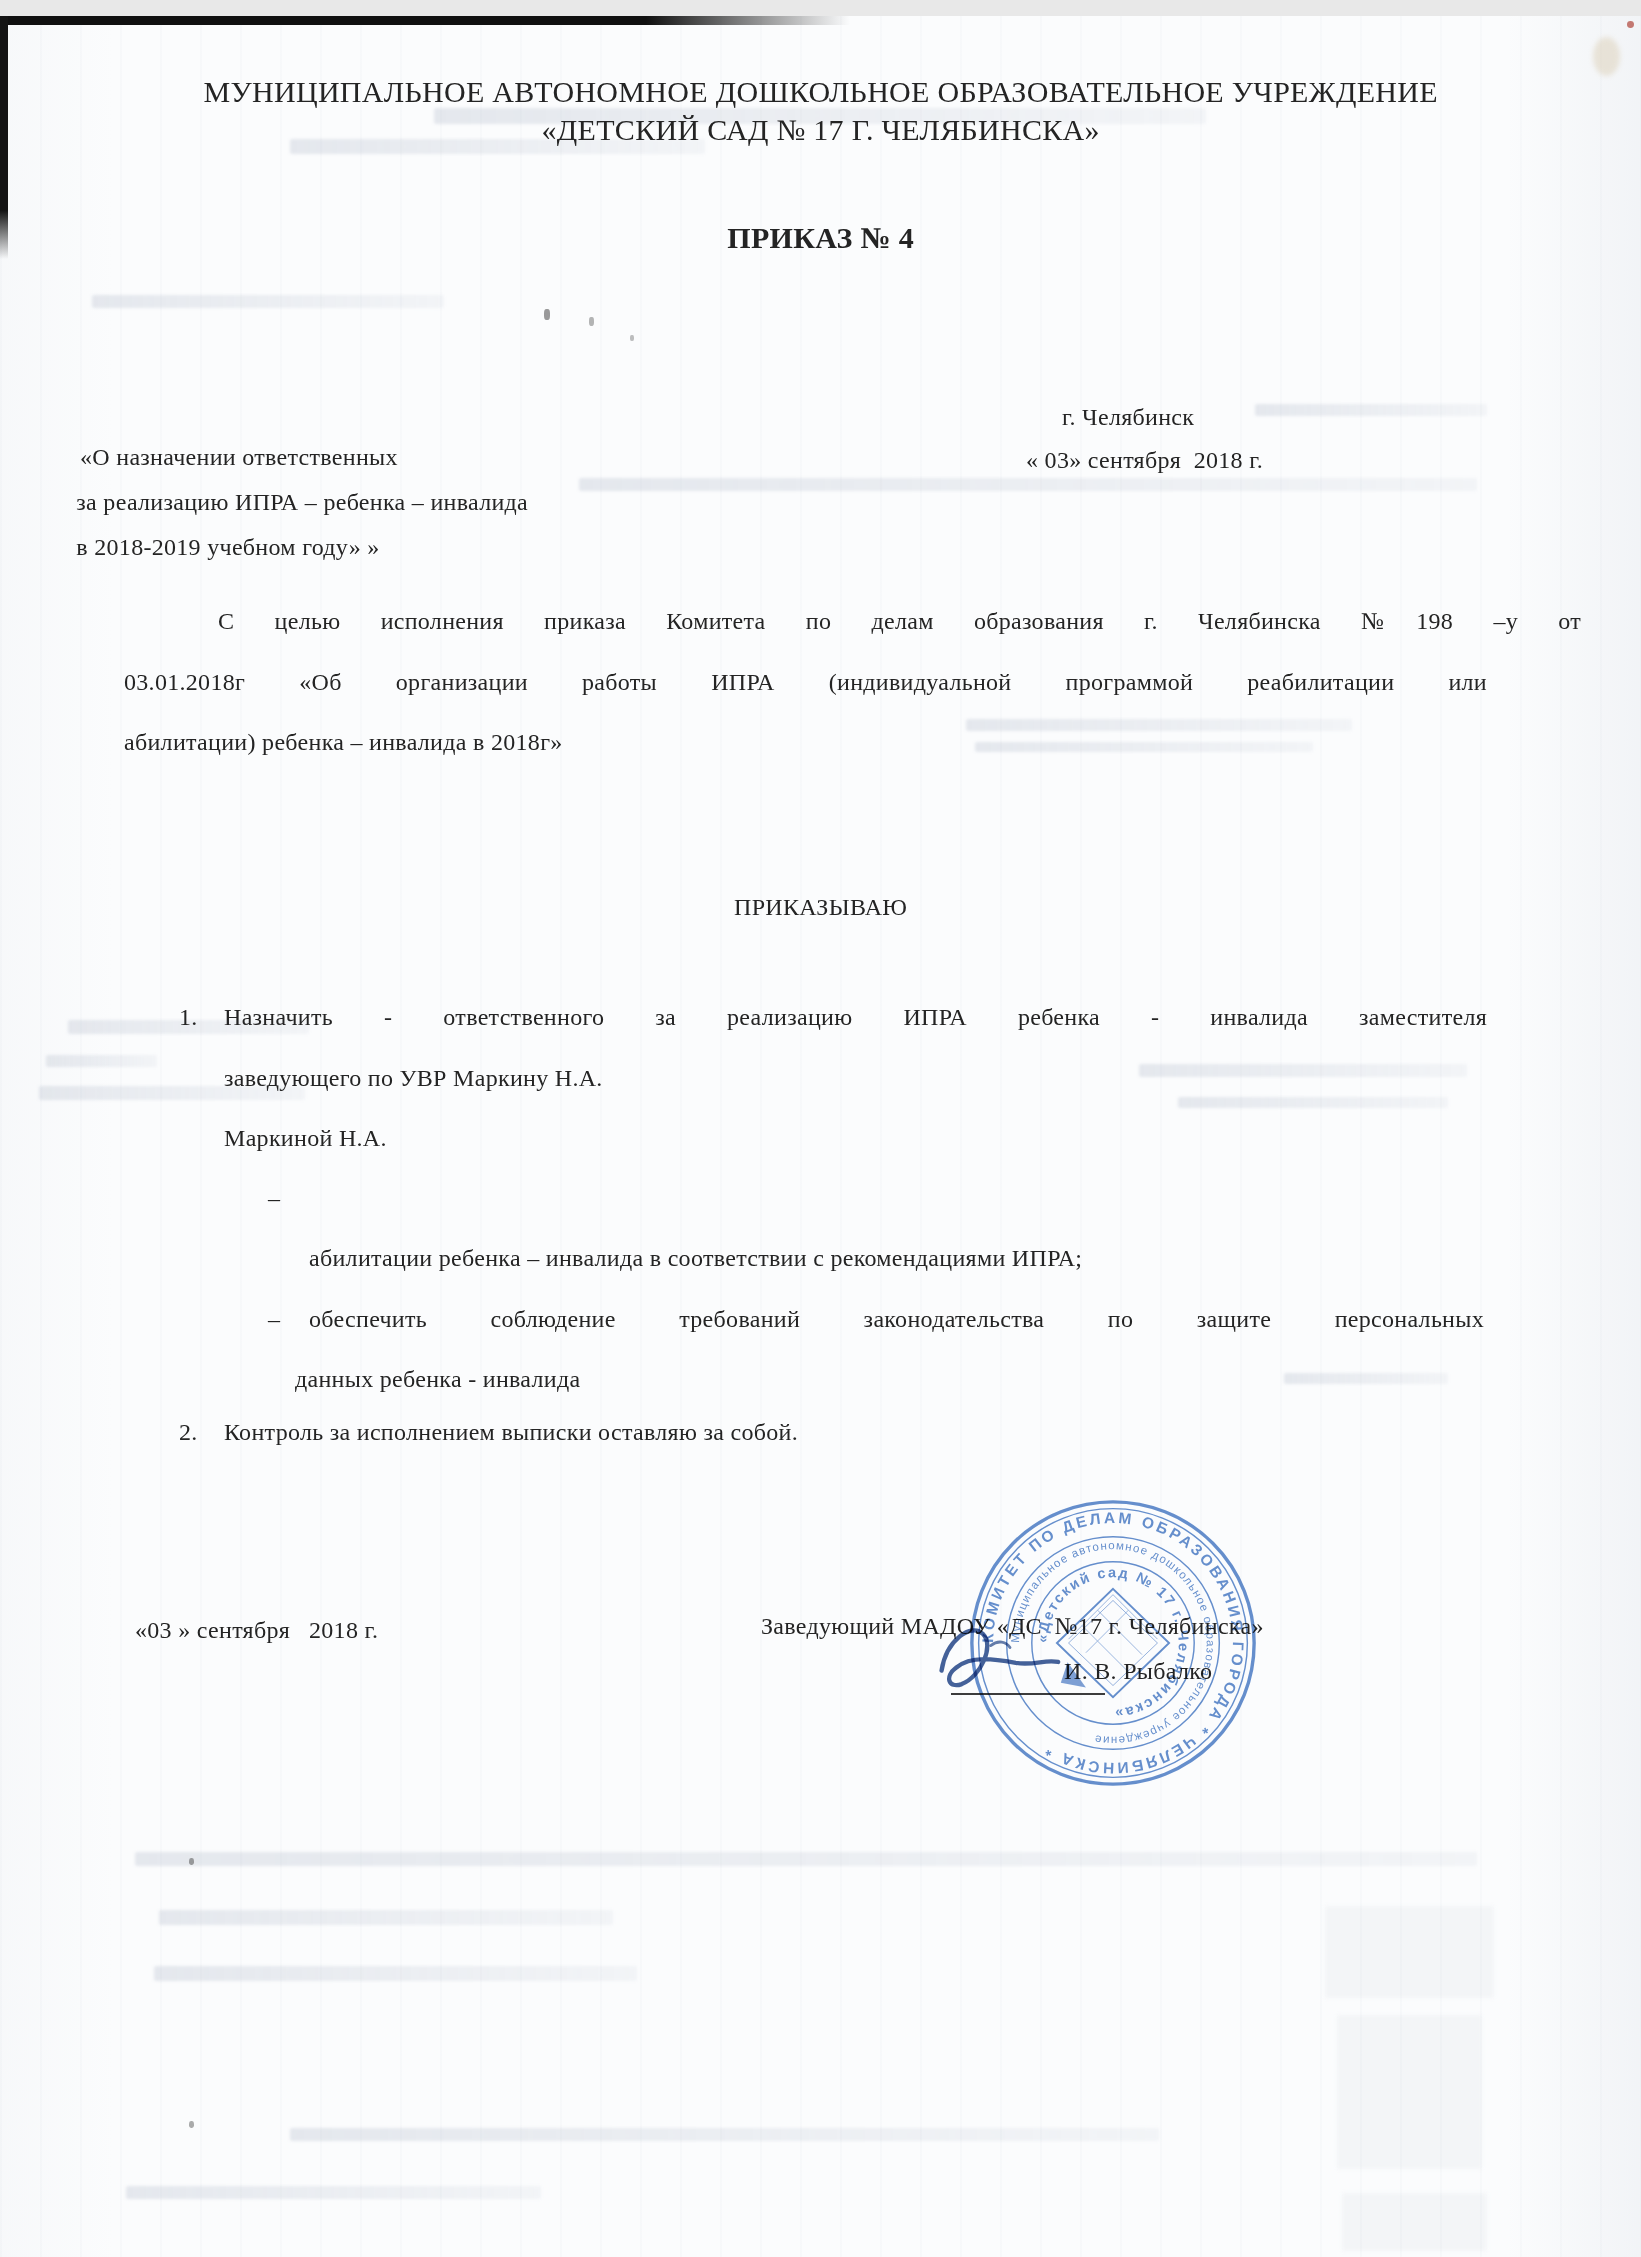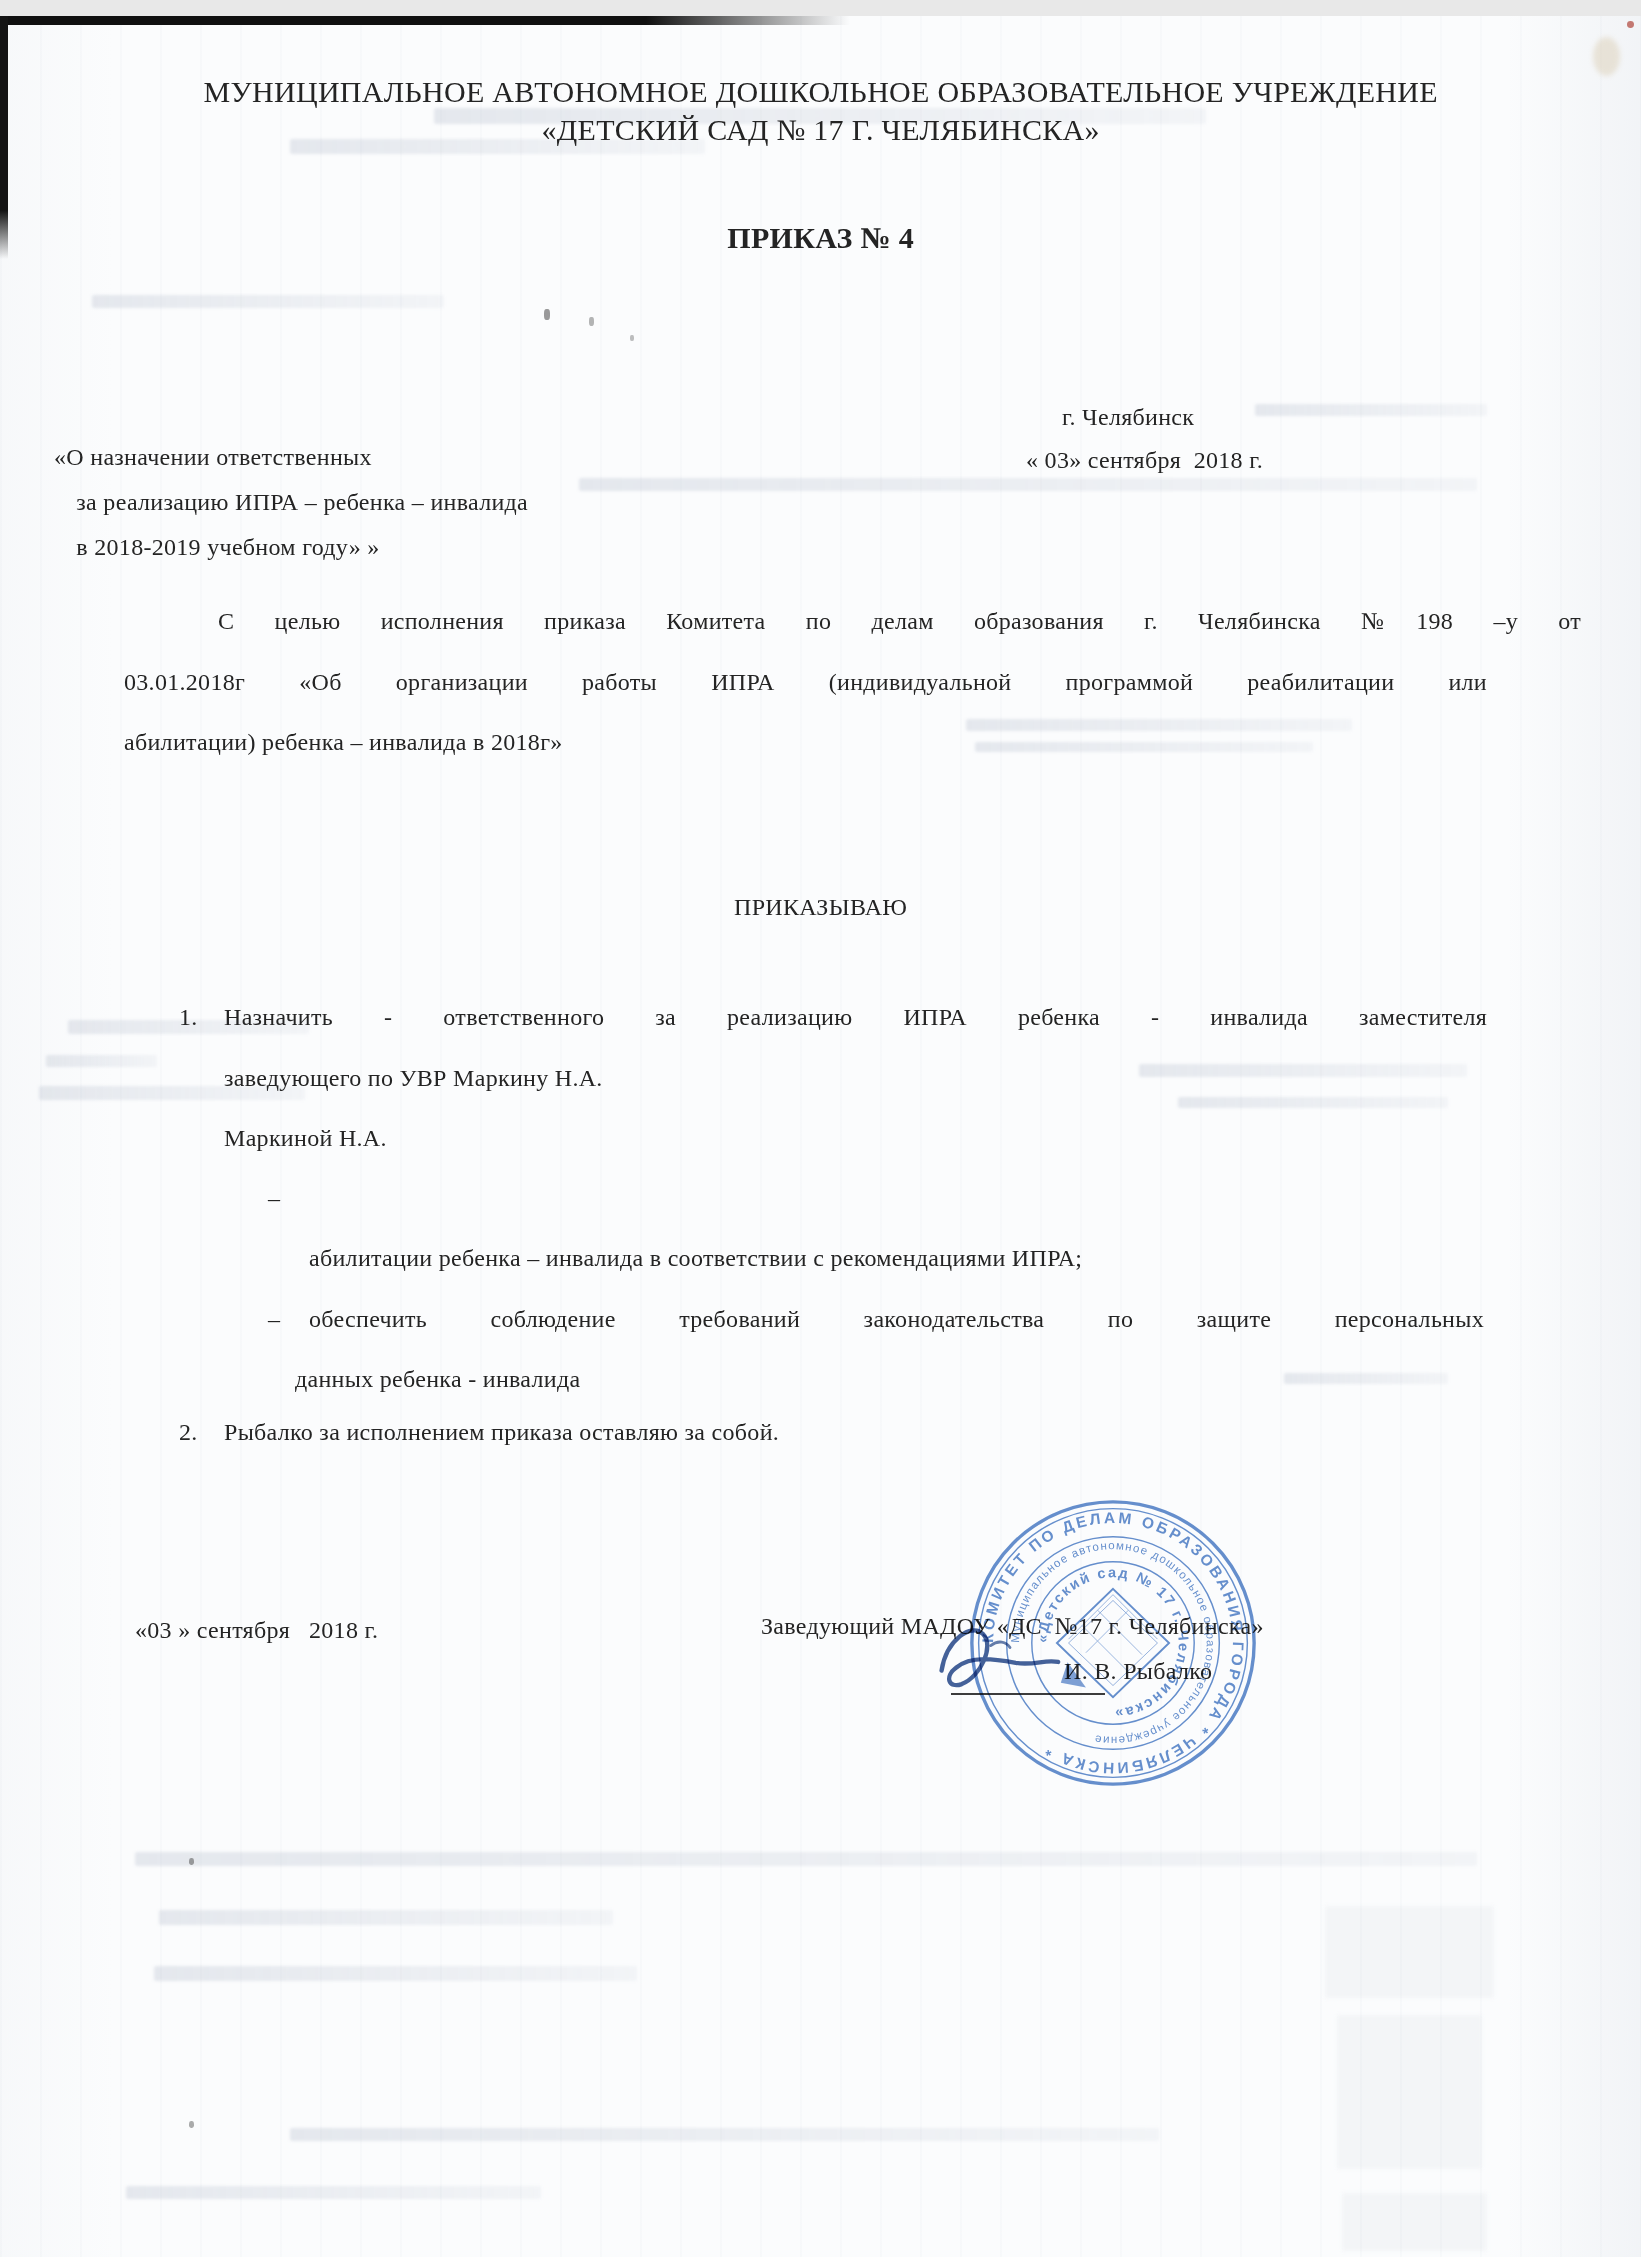--- a/index.html
+++ b/index.html
@@ -71,21 +71,21 @@
   <div class="speck" style="left:189px;top:2105px;width:4.8px;height:6.8px;opacity:.45"></div>
 
   <div class="al center" style="top:56px;font-size:30px">МУНИЦИПАЛЬНОЕ АВТОНОМНОЕ ДОШКОЛЬНОЕ ОБРАЗОВАТЕЛЬНОЕ УЧРЕЖДЕНИЕ</div>
   <div class="al center" style="top:94px;font-size:30px">«ДЕТСКИЙ САД № 17 Г. ЧЕЛЯБИНСКА»</div>
 
   <div class="al center b" style="top:202px;font-size:30px">ПРИКАЗ № 4</div>
 
   <div class="al" style="left:1062px;top:382px">г. Челябинск</div>
   <div class="al" style="left:1026px;top:425px">« 03» сентября  2018 г.</div>
 
-  <div class="al" style="left:54px;top:422px">«О назначении ответственных</div>
+  <div class="al" style="left:80px;top:422px">«О назначении ответственных</div>
   <div class="al" style="left:70px;top:467px"> за реализацию ИПРА – ребенка – инвалида</div>
   <div class="al" style="left:70px;top:512px"> в 2018-2019 учебном году» »</div>
 
   <div class="al just" style="left:124px;top:586px;width:1363px;padding-left:94px">С целью исполнения приказа Комитета по делам образования г. Челябинска №198 –у от</div>
   <div class="al just" style="left:124px;top:647px;width:1363px">03.01.2018г «Об организации работы ИПРА (индивидуальной программой реабилитации или</div>
   <div class="al" style="left:124px;top:707px">абилитации) ребенка – инвалида в 2018г»</div>
 
   <div class="al center" style="top:872px">ПРИКАЗЫВАЮ</div>
 
   <div class="al" style="left:179px;top:982px">1.</div>
@@ -94,21 +94,21 @@
   <div class="al" style="left:224px;top:1103px">Маркиной Н.А.</div>
 
   <div class="al" style="left:268px;top:1163px">–</div>
   <div class="al" style="left:309px;top:1223px">абилитации ребенка – инвалида в соответствии с рекомендациями ИПРА;</div>
 
   <div class="al" style="left:268px;top:1284px">–</div>
   <div class="al just" style="left:309px;top:1284px;width:1175px">обеспечить соблюдение требований законодательства по защите персональных</div>
   <div class="al" style="left:295px;top:1344px">данных ребенка - инвалида</div>
 
   <div class="al" style="left:179px;top:1397px">2.</div>
-  <div class="al" style="left:224px;top:1397px">Рыбалко за исполнением приказа оставляю за собой.</div>
+  <div class="al" style="left:224px;top:1397px">Контроль за исполнением выписки оставляю за собой.</div>
 
   <div class="al" style="left:135px;top:1595px">«03 » сентября   2018 г.</div>
   <div class="al" style="left:761px;top:1591px">Заведующий МАДОУ «ДС  №17 г. Челябинска»</div>
   <div class="al" style="left:1064px;top:1636px">И. В. Рыбалко</div>
   <div class="sig-line"></div>
 
   <svg class="sig-script" viewBox="0 0 230 110">
     <path d="M 45 66 C 50 34, 76 16, 88 28 C 100 40, 86 72, 66 80 C 52 85, 48 72, 60 63
              C 76 50, 100 54, 122 58 C 142 61, 152 54, 166 57" fill="none" stroke="#31518f" stroke-width="4.5" stroke-linecap="round" opacity="0.9"></path>
     <path d="M 96 40 C 104 34, 112 36, 116 42" fill="none" stroke="#31518f" stroke-width="3" stroke-linecap="round" opacity="0.75"></path>

